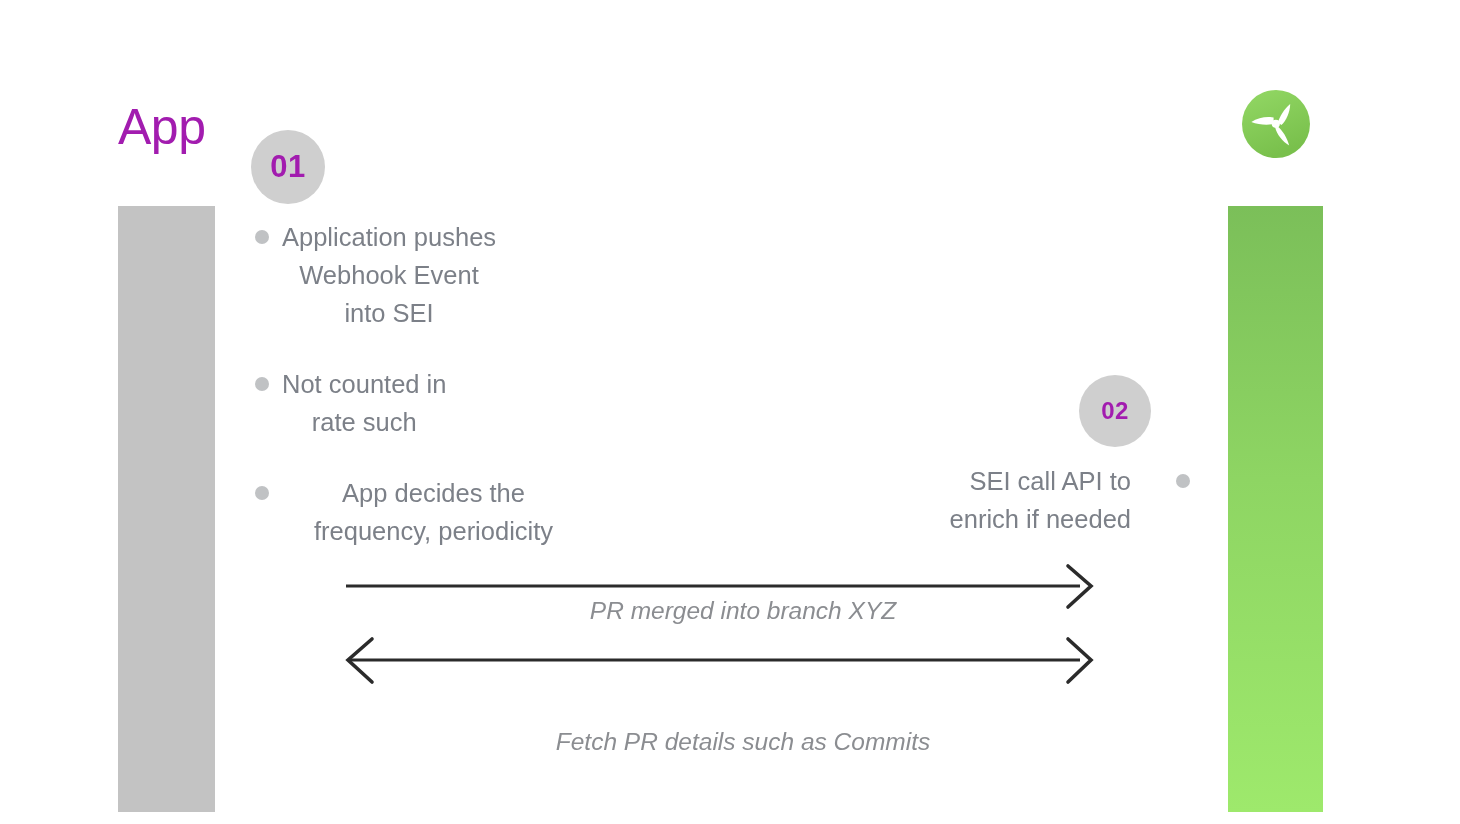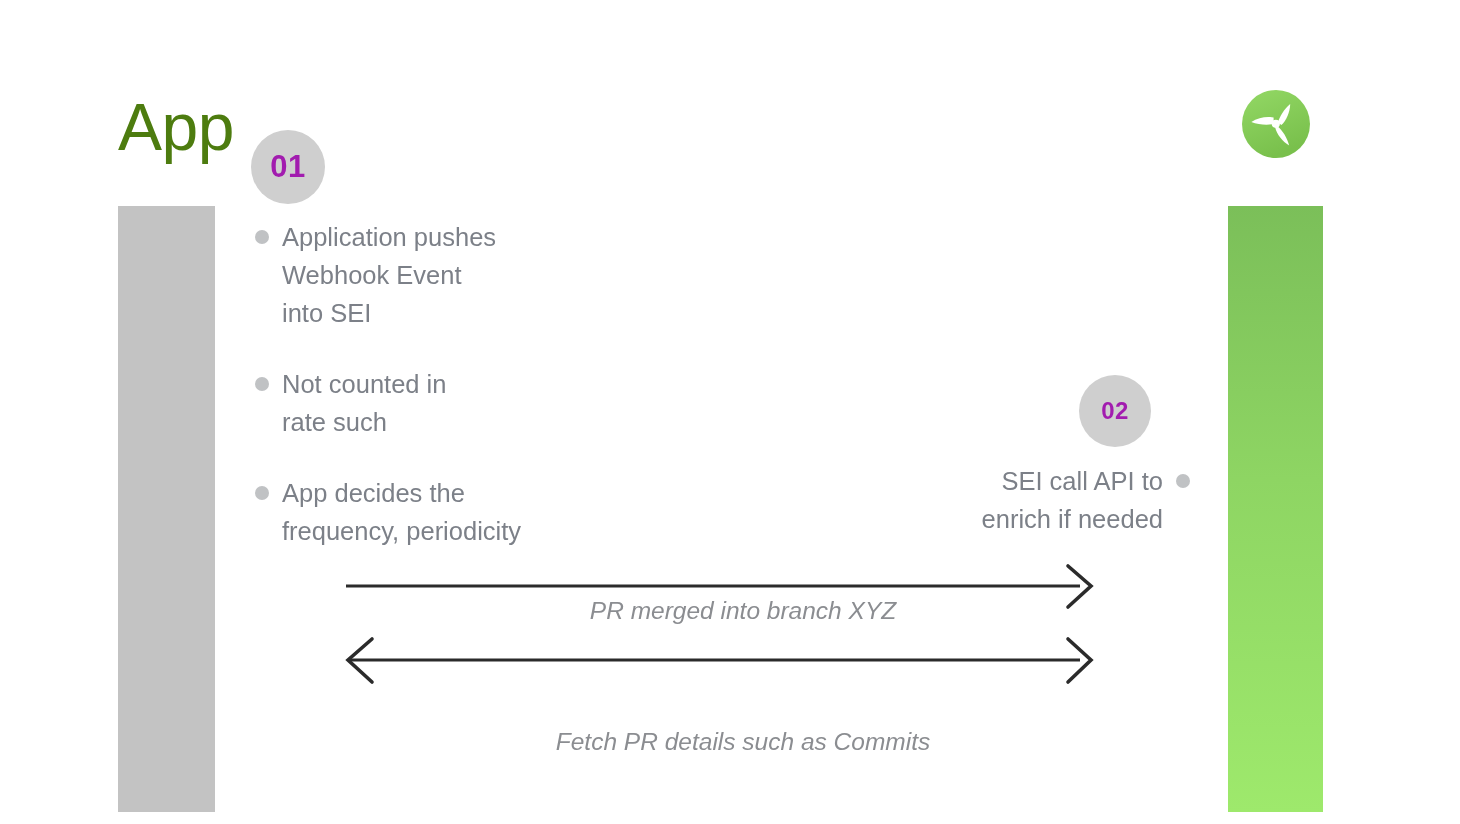--- a/index.html
+++ b/index.html
@@ -16,23 +16,23 @@
     height: 824px;
     background: #ffffff;
     overflow: hidden;
   }
 
   
   .slide-title {
     position: absolute;
     left: 118px;
     top: 98px;
-    font-size: 66px;
+    font-size: 50px;
     line-height: 58px;
-    color: #4d7c0f;
+    color: #a21caf;
     font-weight: 400;
     letter-spacing: -0.5px;
     white-space: nowrap;
   }
 
   
   .lane {
     position: absolute;
   }
   .lane-left {
@@ -91,36 +91,37 @@
     position: absolute;
   }
   .bullets-left { left: 255px; top: 218px; width: 470px; }
   .bullets-right { left: 860px; top: 462px; width: 330px; }
 
   .bullet {
     display: flex;
     align-items: flex-start;
     margin-bottom: 33px;
   }
-  .bullet:last-child { margin-bottom: 0; }
+  .bullet:last-child { margin-bottom: 0; gap: 32px; }
 
   .bullet-dot {
     flex: 0 0 auto;
     width: 14px;
     height: 14px;
     border-radius: 50%;
     background: #c0c2c4;
     margin-top: 12px;
   }
   .bullet-text {
     color: #7c8088;
     font-size: 25.5px;
     line-height: 38px;
     font-weight: 400;
     white-space: pre-line;
+    text-align: center;
   }
   .bullets-left .bullet-dot { margin-right: 13px; }
   .bullets-right .bullet { justify-content: flex-end; }
   .bullets-right .bullet-dot { margin-left: 13px; order: 2; }
   .bullets-right .bullet-text { text-align: right; order: 1; }
 
   
   .arrow-wrap { position: absolute; }
   .arrow-1 { left: 340px; top: 560px; }
   .arrow-2 { left: 340px; top: 634px; }

